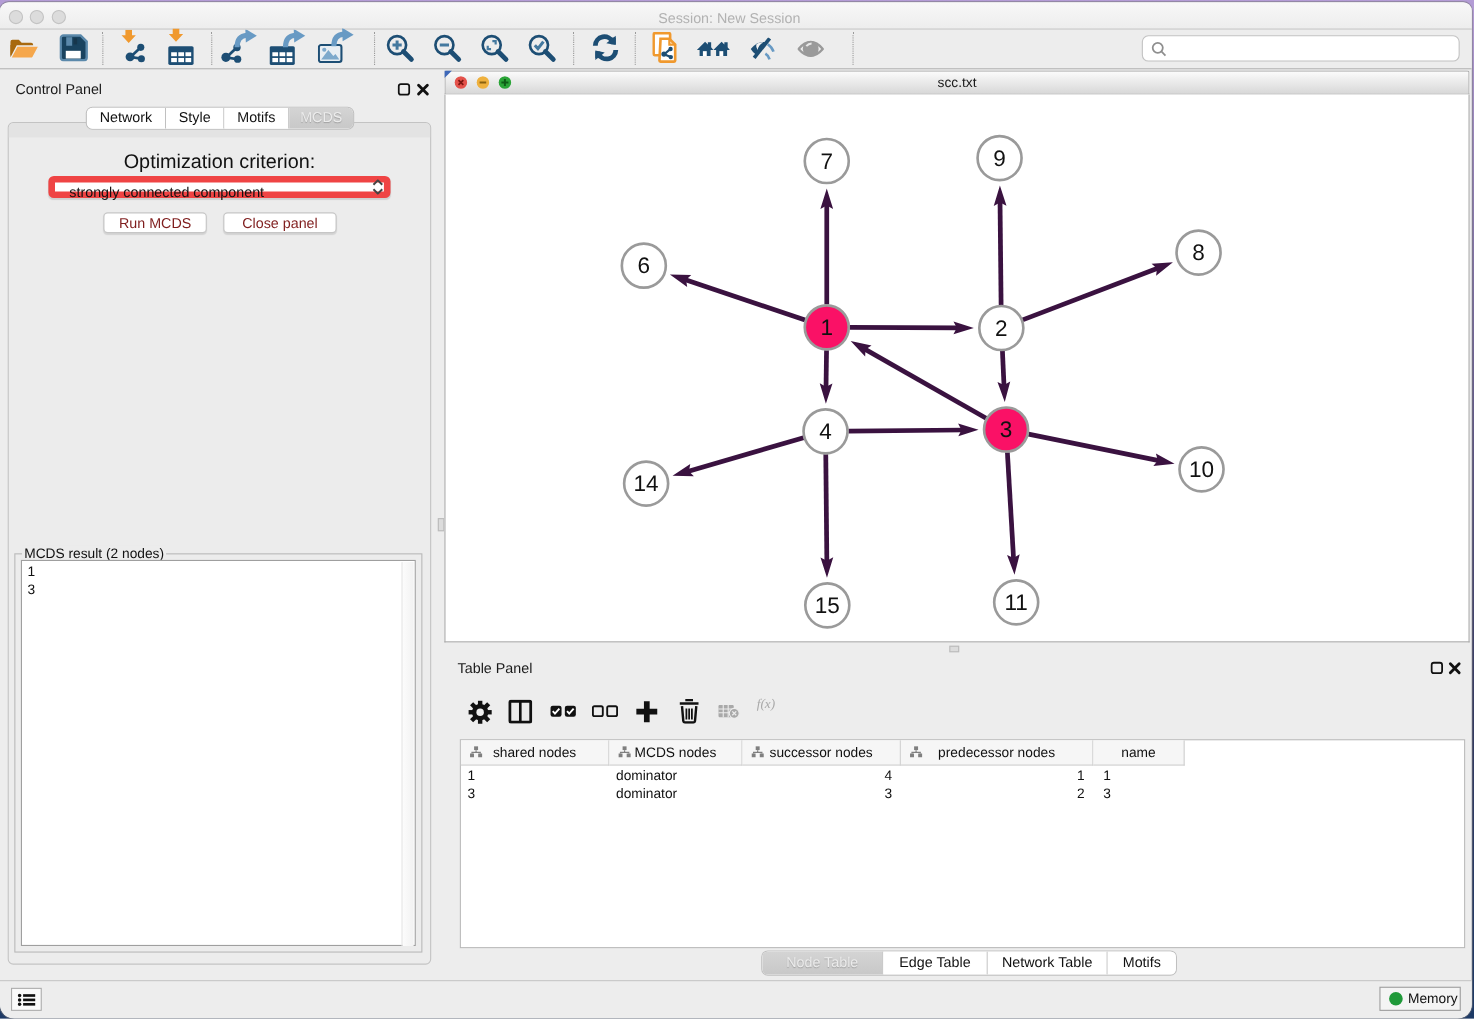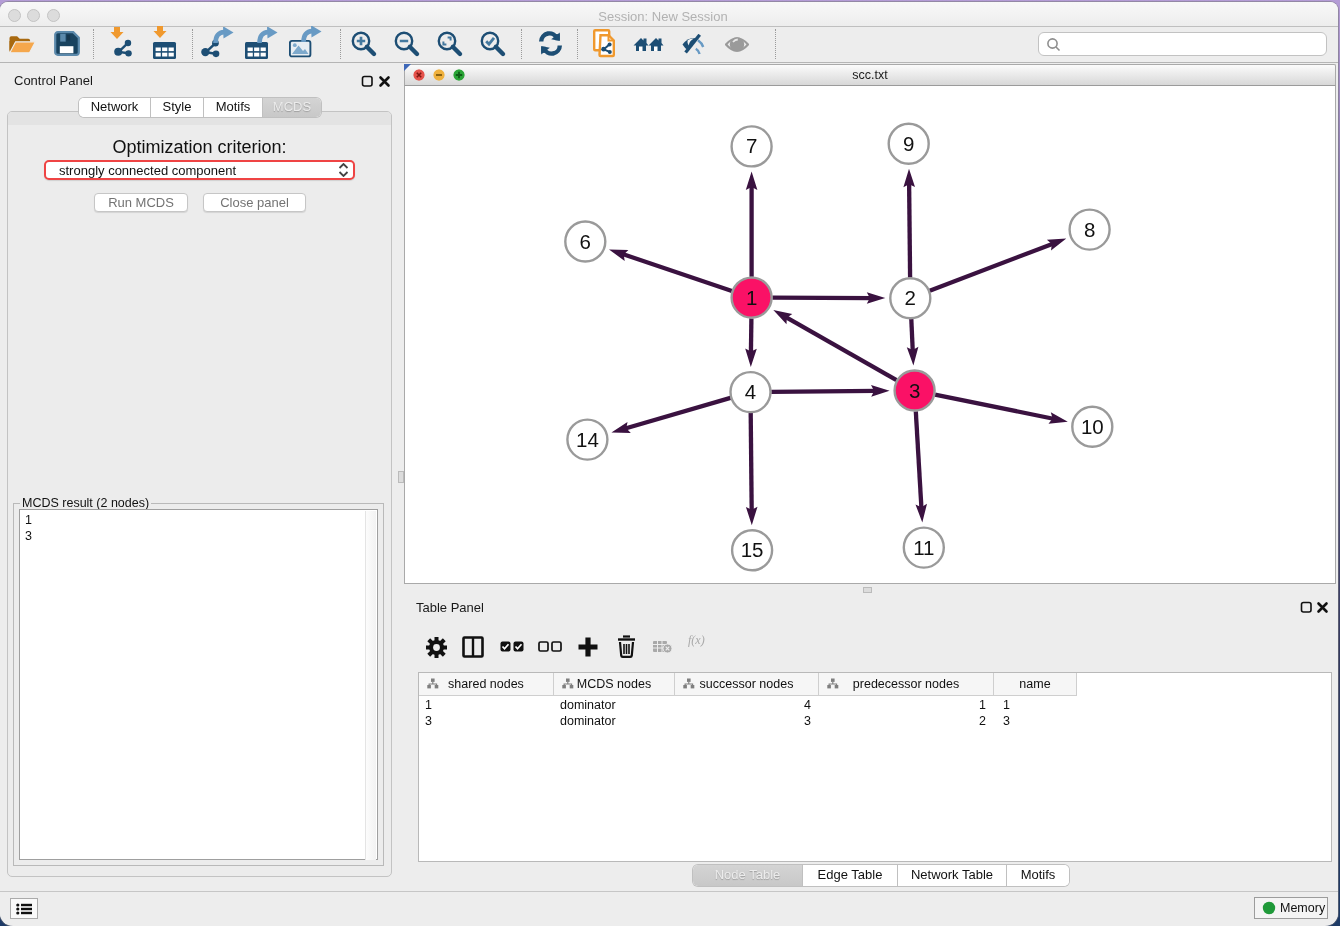--- a/index.html
+++ b/index.html
@@ -34,26 +34,26 @@
 .tabrow { position:absolute; display:flex; height:19px; border-radius:5px;
   box-shadow:0 0 0 1px #c0c0c0; overflow:hidden; background:#fff; }
 .tab { height:19px; line-height:18px; font-size:13px; color:#111; text-align:center;
   background:#fff; border-right:1px solid #c0c0c0; }
 .tab:last-child { border-right:none; }
 .tab.sel { background:linear-gradient(#d4d4d4,#c8c8c8); color:#ececec;
   text-shadow:0 1px 1px #9e9e9e; }
 #opt-label { position:absolute; left:0; top:137px; width:399px; text-align:center;
   font-size:18px; color:#111; }
 #combo { position:absolute; left:44px; top:160px; width:311px; height:20px;
-  background:#fff; border:2px solid #ef4444; border-radius:5px;
+  background:#fff; border:6px solid #ef4444; border-radius:5px;
   box-shadow:0 1px 1px rgba(0,0,0,.12); font-size:13px; color:#111;
   line-height:18px; padding-left:13px; }
 .btn { position:absolute; height:19px; background:#fff; border:1px solid #c6c6c6;
   border-radius:4px; box-shadow:0 1px 1px rgba(0,0,0,.1); font-size:13px;
-  color:#737373; text-align:center; line-height:17px; }
+  color:#7f1d1d; text-align:center; line-height:17px; }
 #fieldset { position:absolute; left:13px; top:503px; width:371px; height:363px;
   border:1px solid #b9b9b9; }
 #fs-legend { position:absolute; left:20px; top:496px; background:#ececec;
   font-size:12.5px; color:#111; padding:0 2px; }
 #fs-text { position:absolute; left:19px; top:509px; width:359px; height:351px;
   background:#fff; border:1px solid #9f9f9f; font-size:12.5px; color:#111;
   padding:2px 0 0 5px; line-height:16px; }
 #fs-scroll { position:absolute; right:1px; top:1px; width:11px; height:349px;
   background:linear-gradient(90deg,#fcfcfc,#f2f2f2); border-left:1px solid #e4e4e4; }
 

